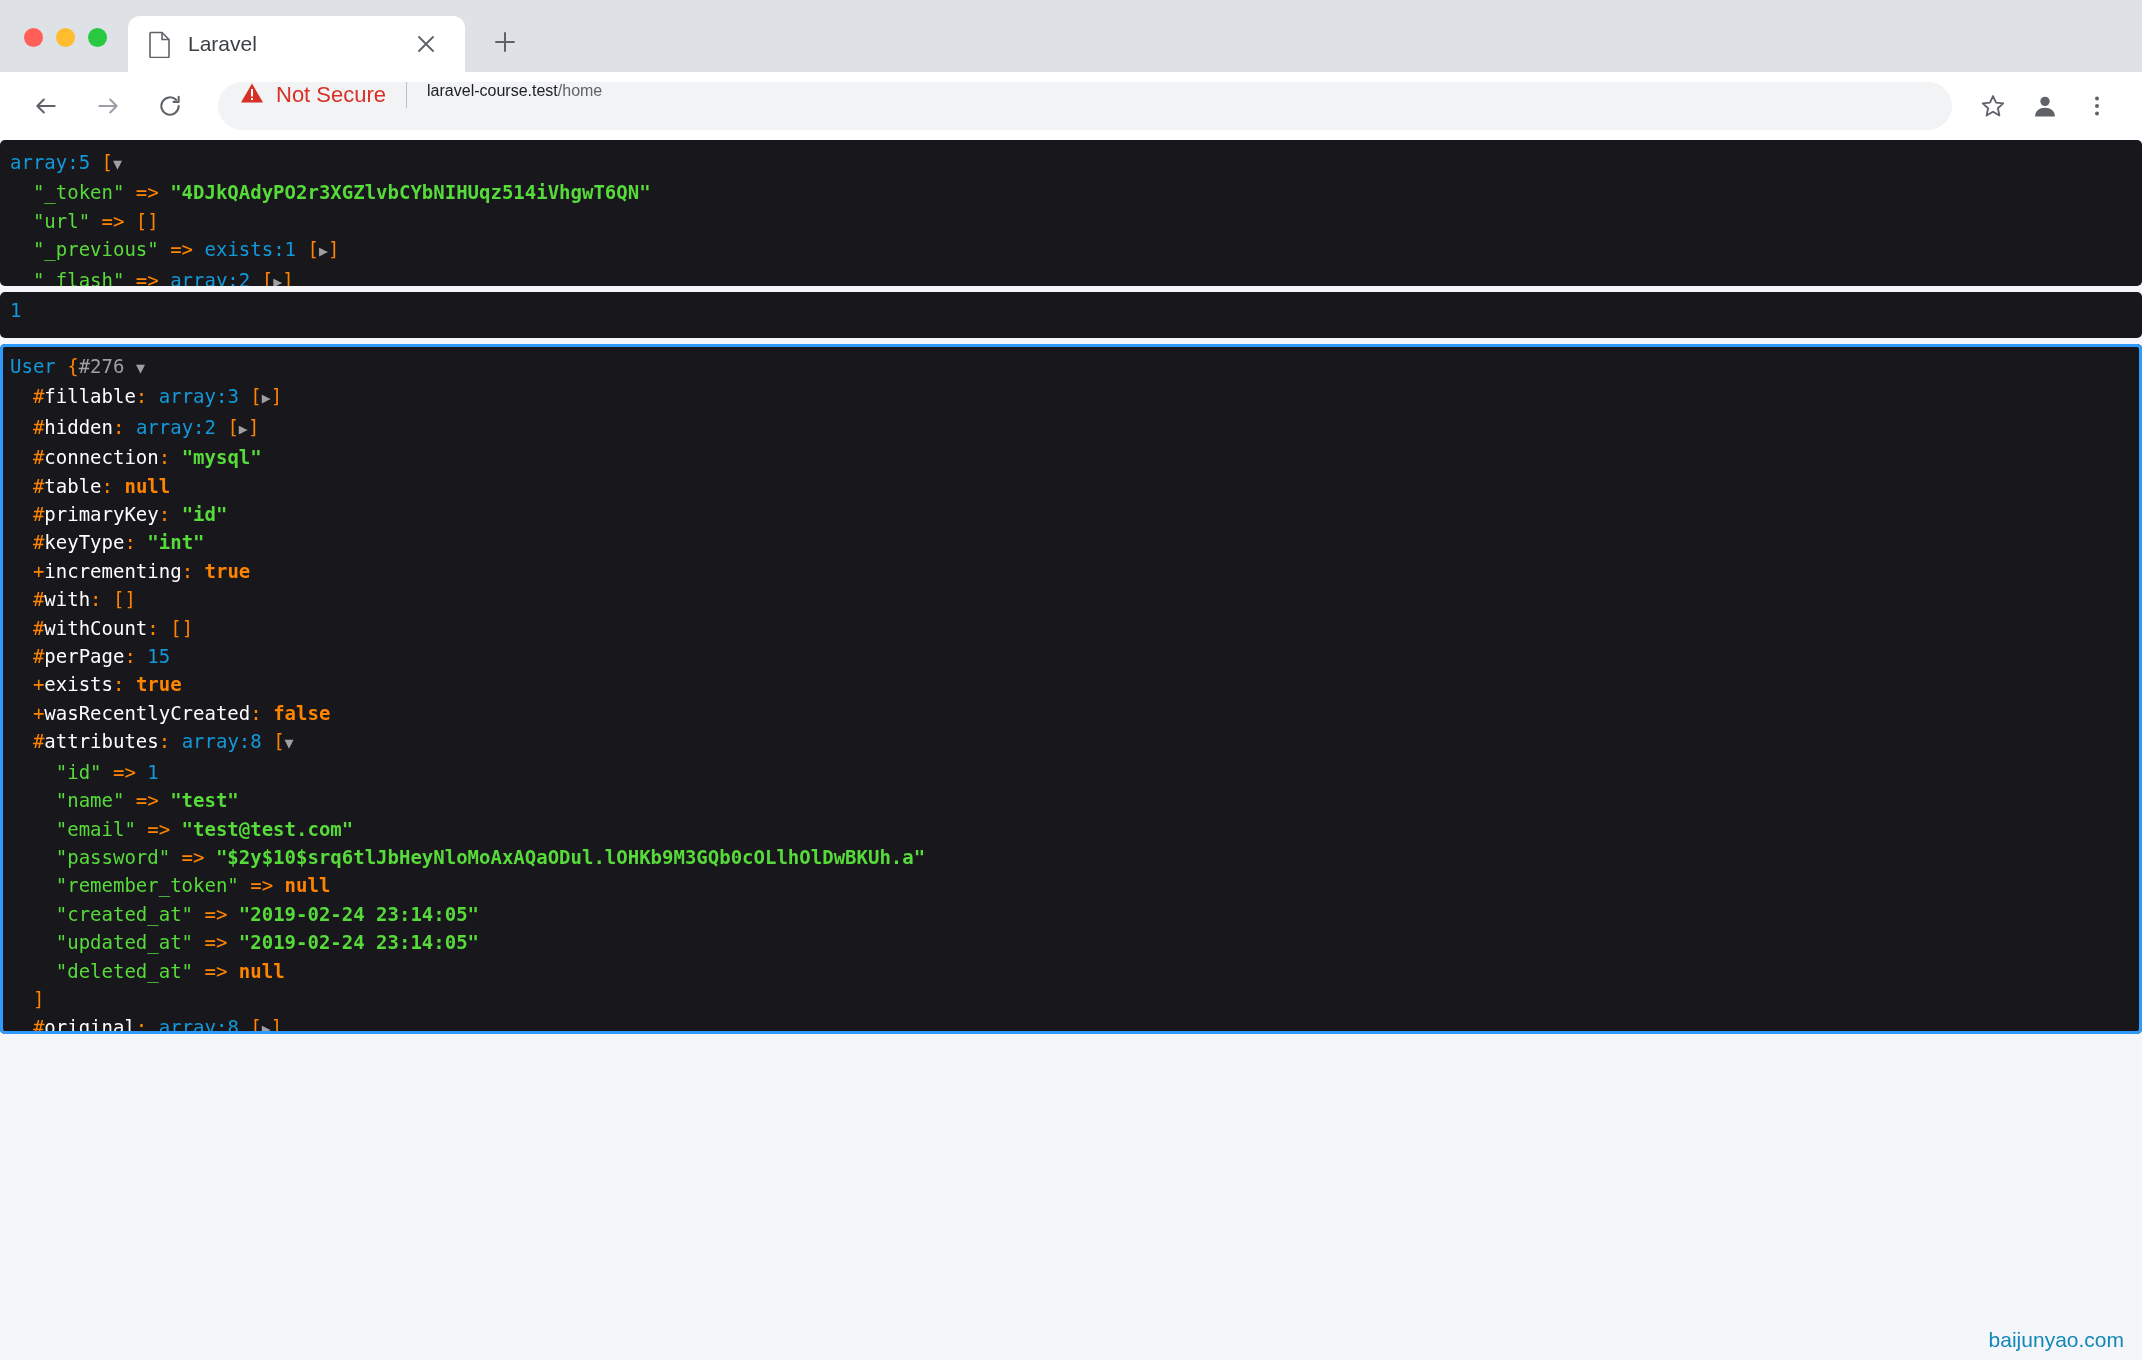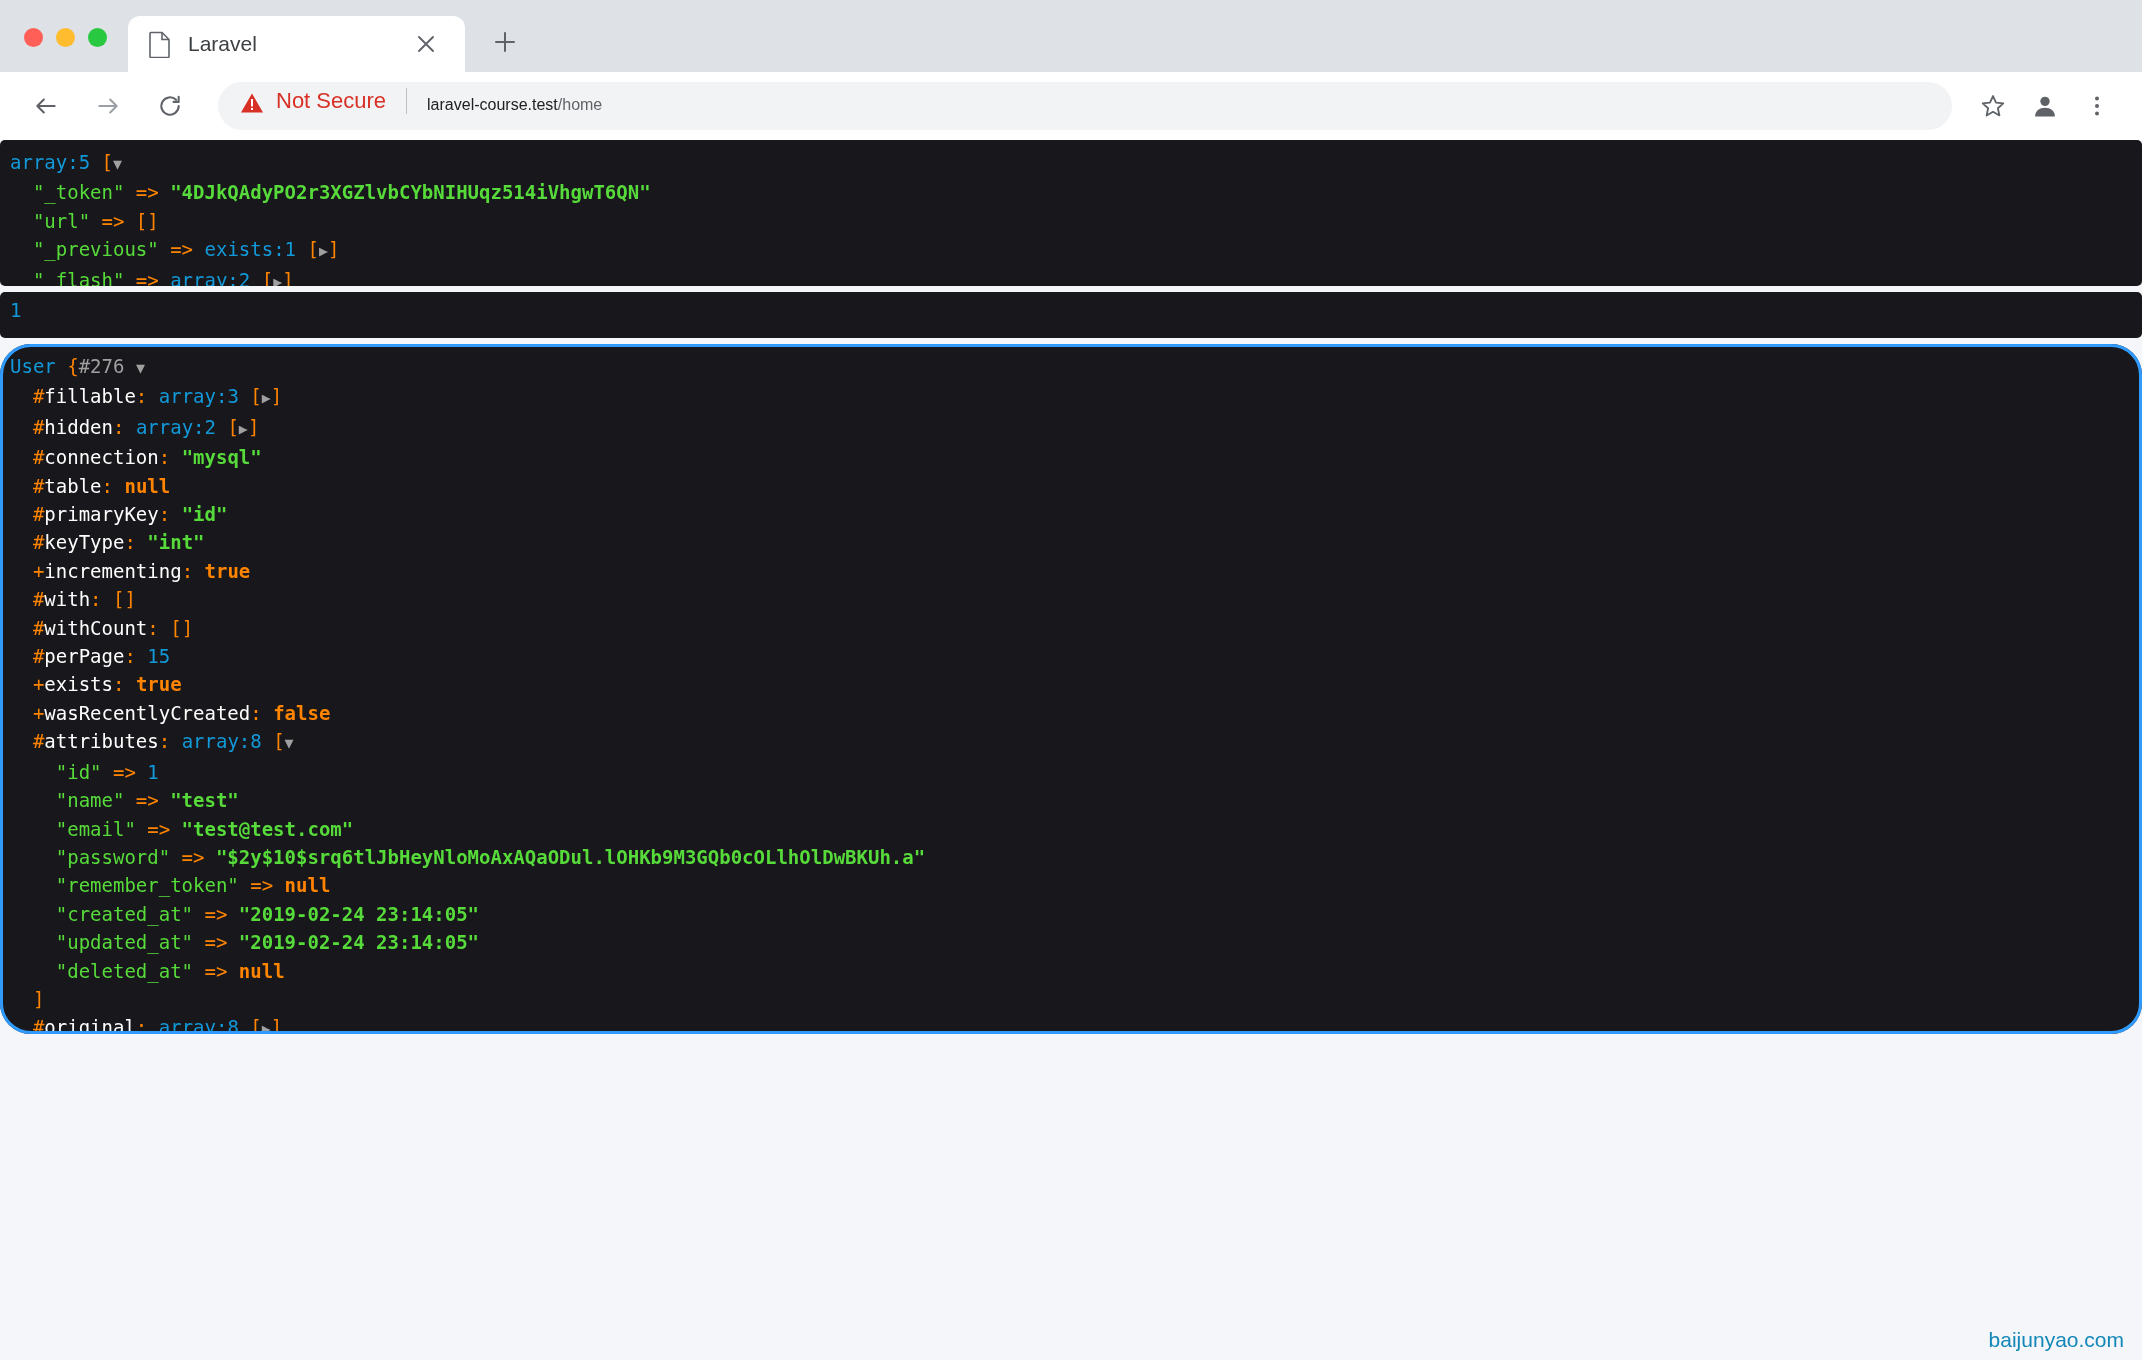--- a/index.html
+++ b/index.html
@@ -88,22 +88,22 @@
   }
   .nav-btn.back { color: #5f6368; }
   .nav-btn.forward { color: #9aa0a6; }
 
   .omnibox {
     flex: 1 1 auto;
     height: 48px;
     background: #f1f3f4;
     border-radius: 24px;
     display: flex;
-    align-items: flex-end;
-    padding: 16px 22px;
+    align-items: flex-start;
+    padding: 0 22px;
     margin: 0 12px 0 10px;
     min-width: 0;
   }
   .warn-triangle { margin-right: 12px; display:flex; align-items:center; }
   .not-secure {
     color: #d93025;
     font-size: 22px;
     white-space: nowrap;
     font-family: "Liberation Sans", sans-serif;
   }
@@ -148,21 +148,20 @@
     padding: 8px 12px 8px 10px;
     margin: 0 0 6px 0;
     border-radius: 5px;
     white-space: pre;
     overflow: hidden;
     position: relative;
   }
   .dump.focused {
     outline: 3px solid #2f9bff;
     outline-offset: -3px;
-    border-radius: 31px;
   }
   .dump.block1 { height: 146px; }
   .dump.block2 { height: 46px; padding-top: 4px; }
   .dump.block3 { height: 690px; }
 
   
   .c-num   { color: #1299DA; }   
   .c-str   { color: #56DB3A; }
   .c-punct { color: #FF8400; }   
   .c-prop  { color: #FF8400; }   

